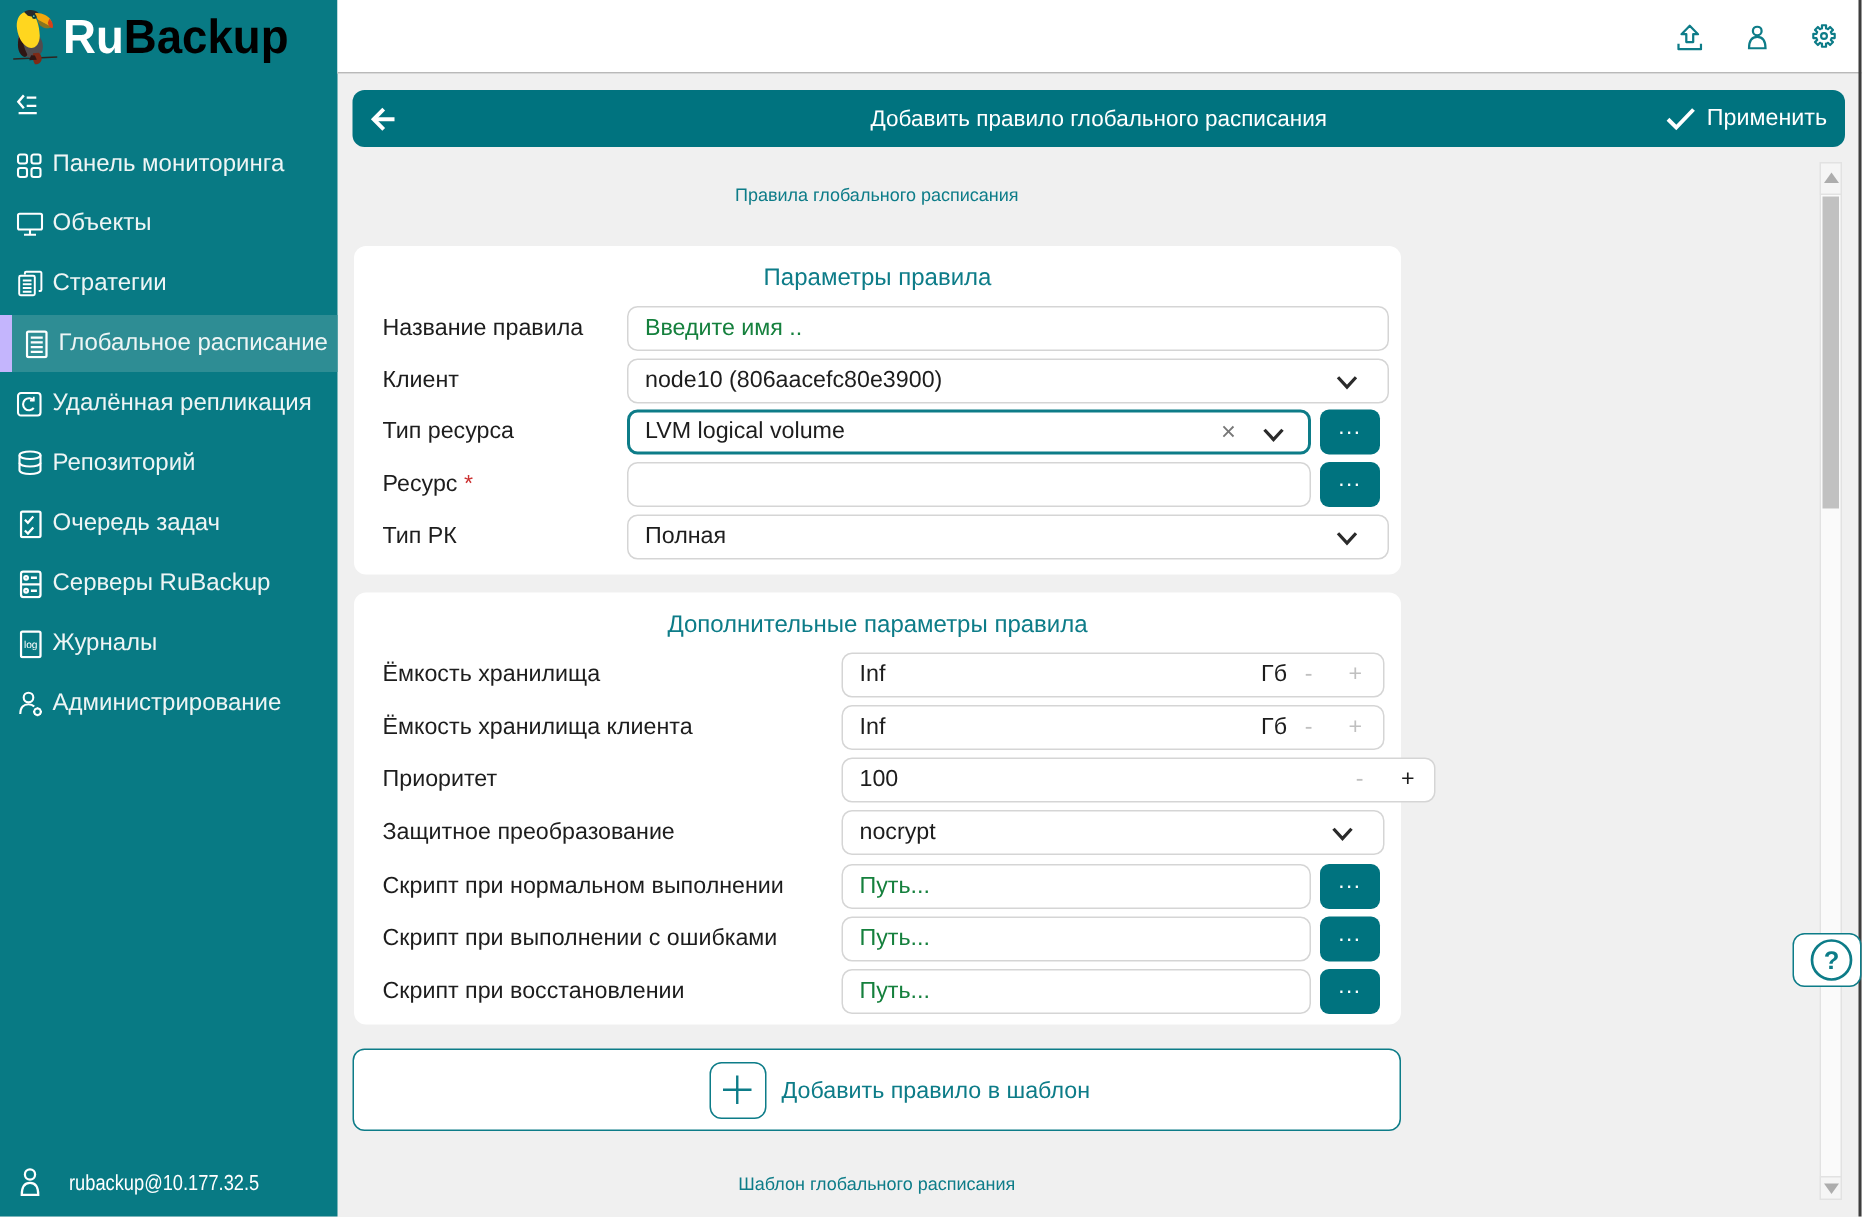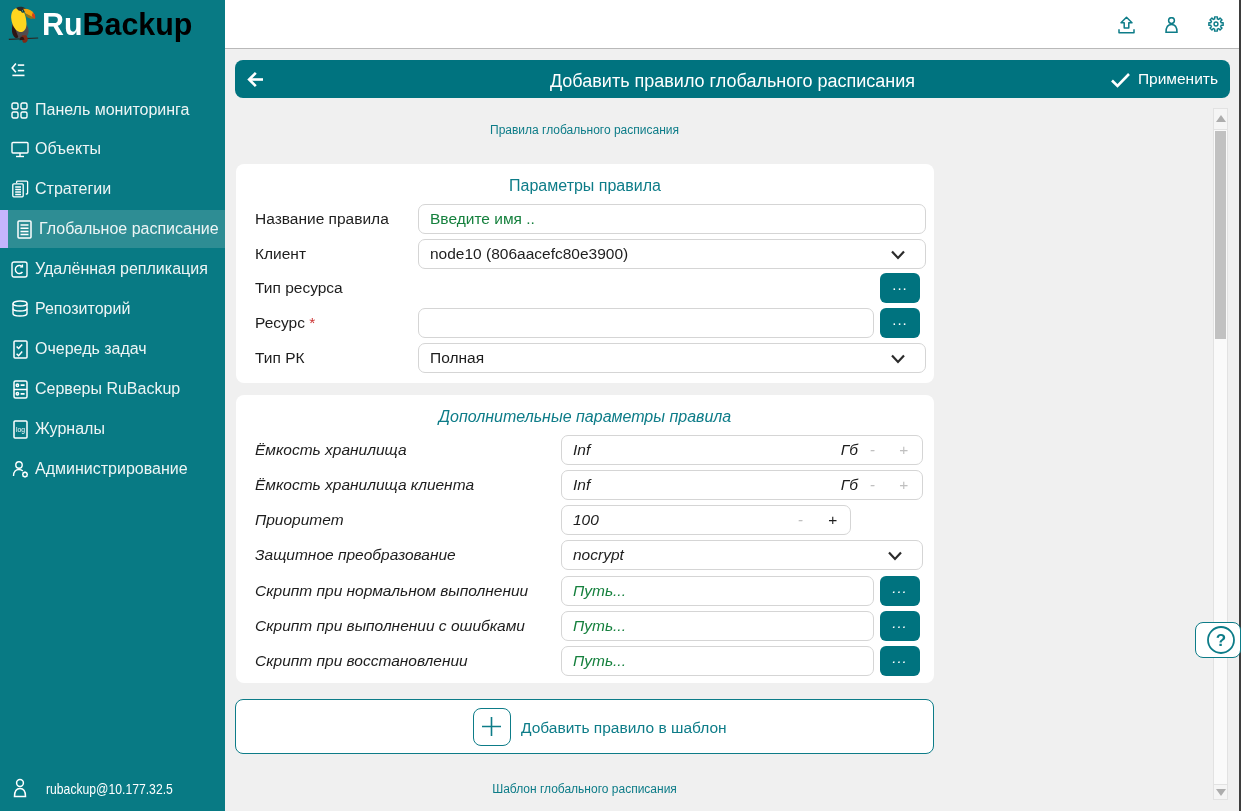--- a/index.html
+++ b/index.html
@@ -17,21 +17,21 @@
 .mitem.active svg { left:8.5px; }
 .mitem.active span { left:31px; }
 #sfoot { position:absolute; left:0; top:775px; width:225px; height:30px; color:#fff; }
 #sfoot svg { position:absolute; left:12px; top:3px; }
 #sfoot span { position:absolute; left:46px; top:6px; font-size:14.5px; transform:scaleX(0.84); transform-origin:0 50%; white-space:nowrap; }
 
 #topbar { position:absolute; left:225px; top:0; width:1016px; height:49px; background:#fff; border-bottom:1px solid #b9b9b9; }
 #topbar svg { position:absolute; top:15px; }
 
 #appbar { position:absolute; left:235px; top:60px; width:995px; height:38px; background:#00737f; border-radius:8px; color:#fff; }
-#appbar .title { position:absolute; width:100%; text-align:center; top:11px; font-size:18px; }
+#appbar .title { position:absolute; width:100%; text-align:center; top:11px; font-size:15px; }
 #backarrow { position:absolute; left:12px; top:11px; }
 #apply { position:absolute; right:12px; top:10px; font-size:15.5px; }
 #apply svg { vertical-align:-4px; margin-right:7px; }
 .tealh { position:absolute; left:235px; width:699px; text-align:center; color:#0d7c88; font-size:12px; }
 .card { position:absolute; left:236px; width:698px; background:#fff; border-radius:8px; }
 .cardtitle { position:absolute; width:100%; text-align:center; color:#0d7c88; font-size:16px; }
 .row { position:absolute; height:30px; }
 .row .lbl { position:absolute; left:19px; top:6px; font-size:15.5px; color:#1d1d1d; white-space:nowrap; }
 .inp { position:absolute; height:30px; background:#fff; border:1px solid #d5d5d5; border-radius:7px; font-size:15.5px; color:#1d1d1d; line-height:28px; padding-left:11px; }
 .inp .ph { color:#15803d; }
@@ -236,58 +236,64 @@
   <div class="row" style="top:74.5px; width:100%">
       <span class="lbl">Клиент</span>
     <div class="inp" style="left:182px; top:0; width:508px">node10 (806aacefc80e3900)
       <svg class="chev" width="16" height="12" viewBox="0 0 16 12">
           <path d="M2 2.5 L8 9 L14 2.5" fill="none" stroke="#2b2b2b" stroke-width="2.2"></path>
         </svg>
     </div>
   </div>
   <div class="row" style="top:109px; width:100%">
       <span class="lbl">Тип ресурса</span>
+    <div class="inp" style="left:182px; top:0; width:456px; border:2px solid #0d7c88; padding-left:10px; line-height:26px;">LVM logical volume
+      <span style="position:absolute; right:48px; top:0; color:#777; font-size:17px;">×</span>
+      <svg class="chev" style="right:15px" width="16" height="12" viewBox="0 0 16 12">
+          <path d="M2 2.5 L8 9 L14 2.5" fill="none" stroke="#2b2b2b" stroke-width="2.2"></path>
+        </svg>
+    </div>
     <div class="dots" style="left:644px; top:0;">...</div>
   </div>
   <div class="row" style="top:144px; width:100%">
       <span class="lbl">Ресурс <span class="red">*</span></span>
     <div class="inp" style="left:182px; top:0; width:456px"></div>
     <div class="dots" style="left:644px; top:0;">...</div>
   </div>
   <div class="row" style="top:179px; width:100%">
       <span class="lbl">Тип РК</span>
     <div class="inp" style="left:182px; top:0; width:508px">Полная
       <svg class="chev" width="16" height="12" viewBox="0 0 16 12">
           <path d="M2 2.5 L8 9 L14 2.5" fill="none" stroke="#2b2b2b" stroke-width="2.2"></path>
         </svg>
     </div>
   </div>
 </div>
 
-<div class="card" style="top:395px; height:288px;font-style:italic;">
+<div class="card" style="top:395px; height:288px;">
   <div class="cardtitle" style="top:13px">Дополнительные параметры правила</div>
   <div class="row" style="top:40px; width:100%">
       <span class="lbl">Ёмкость хранилища</span>
     <div class="inp" style="left:325px; top:0; width:362px">Inf
       <span style="position:absolute; right:64px; color:#1d1d1d;">Гб</span>
       <span style="position:absolute; right:47px; color:#c0c0c0;">-</span>
       <span style="position:absolute; right:14px; color:#c0c0c0;">+</span>
     </div>
   </div>
   <div class="row" style="top:75px; width:100%">
       <span class="lbl">Ёмкость хранилища клиента</span>
     <div class="inp" style="left:325px; top:0; width:362px">Inf
       <span style="position:absolute; right:64px; color:#1d1d1d;">Гб</span>
       <span style="position:absolute; right:47px; color:#c0c0c0;">-</span>
       <span style="position:absolute; right:14px; color:#c0c0c0;">+</span>
     </div>
   </div>
   <div class="row" style="top:110px; width:100%">
       <span class="lbl">Приоритет</span>
-    <div class="inp" style="left:325px; top:0; width:290px">100
+    <div class="inp" style="left:325px; top:0; width:396px">100
       <span style="position:absolute; right:47px; color:#c0c0c0;">-</span>
       <span style="position:absolute; right:13px; color:#1d1d1d;">+</span>
     </div>
   </div>
   <div class="row" style="top:145px; width:100%">
       <span class="lbl">Защитное преобразование</span>
     <div class="inp" style="left:325px; top:0; width:362px">nocrypt
       <svg class="chev" width="16" height="12" viewBox="0 0 16 12">
           <path d="M2 2.5 L8 9 L14 2.5" fill="none" stroke="#2b2b2b" stroke-width="2.2"></path>
         </svg>

